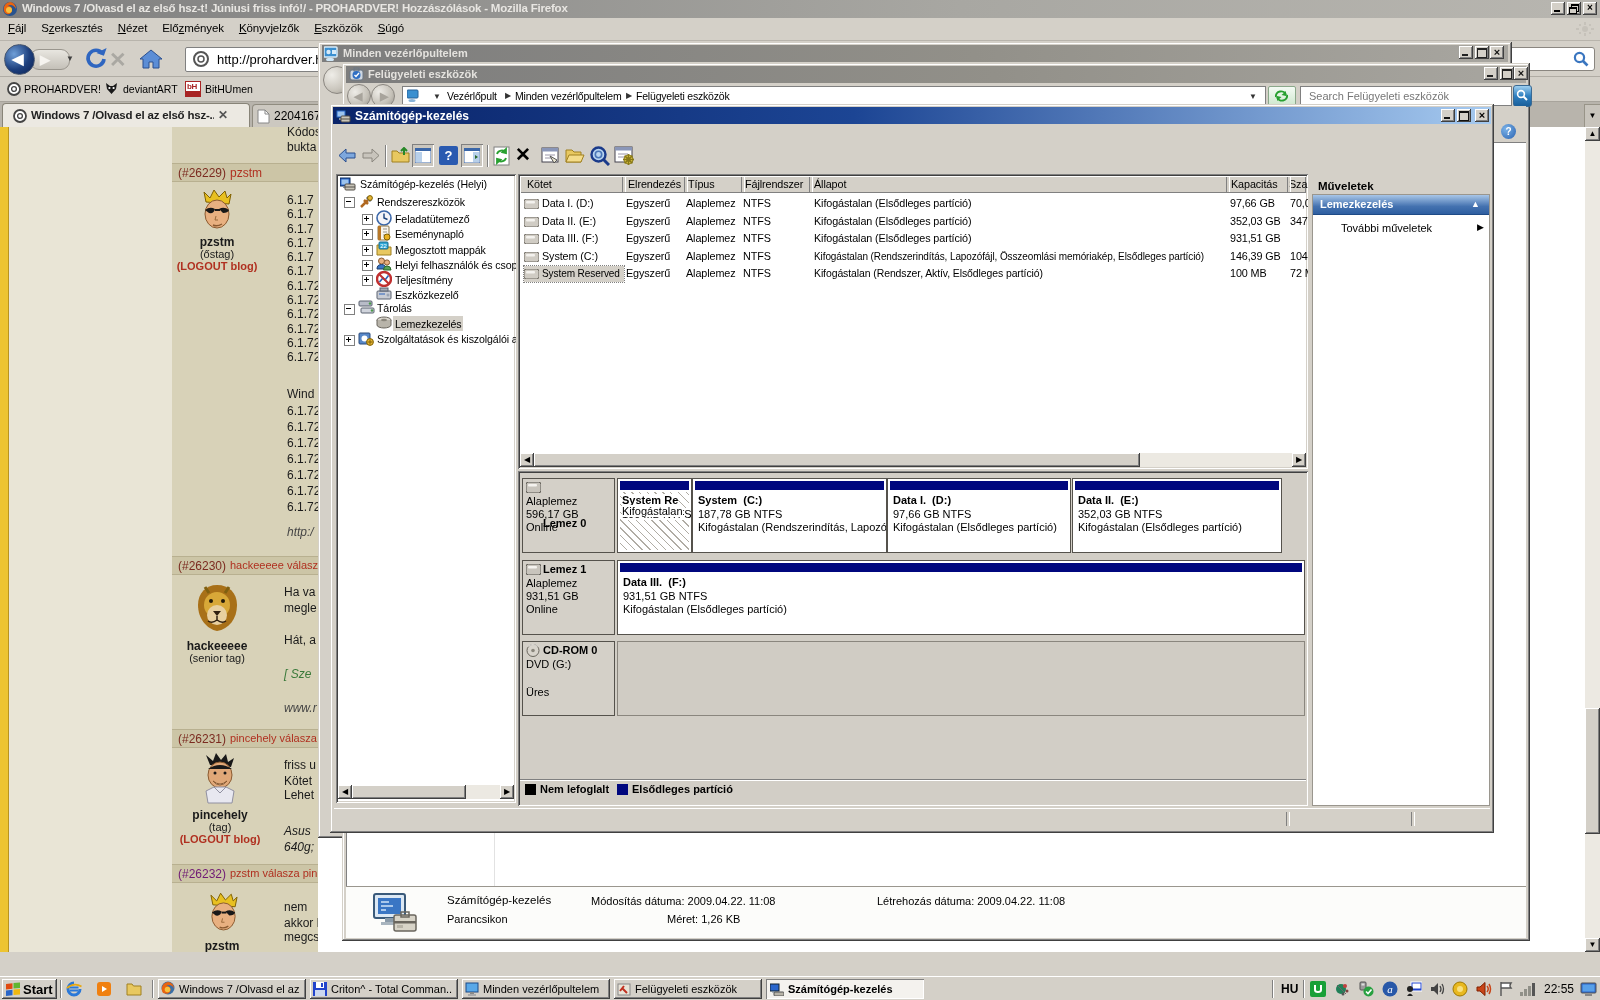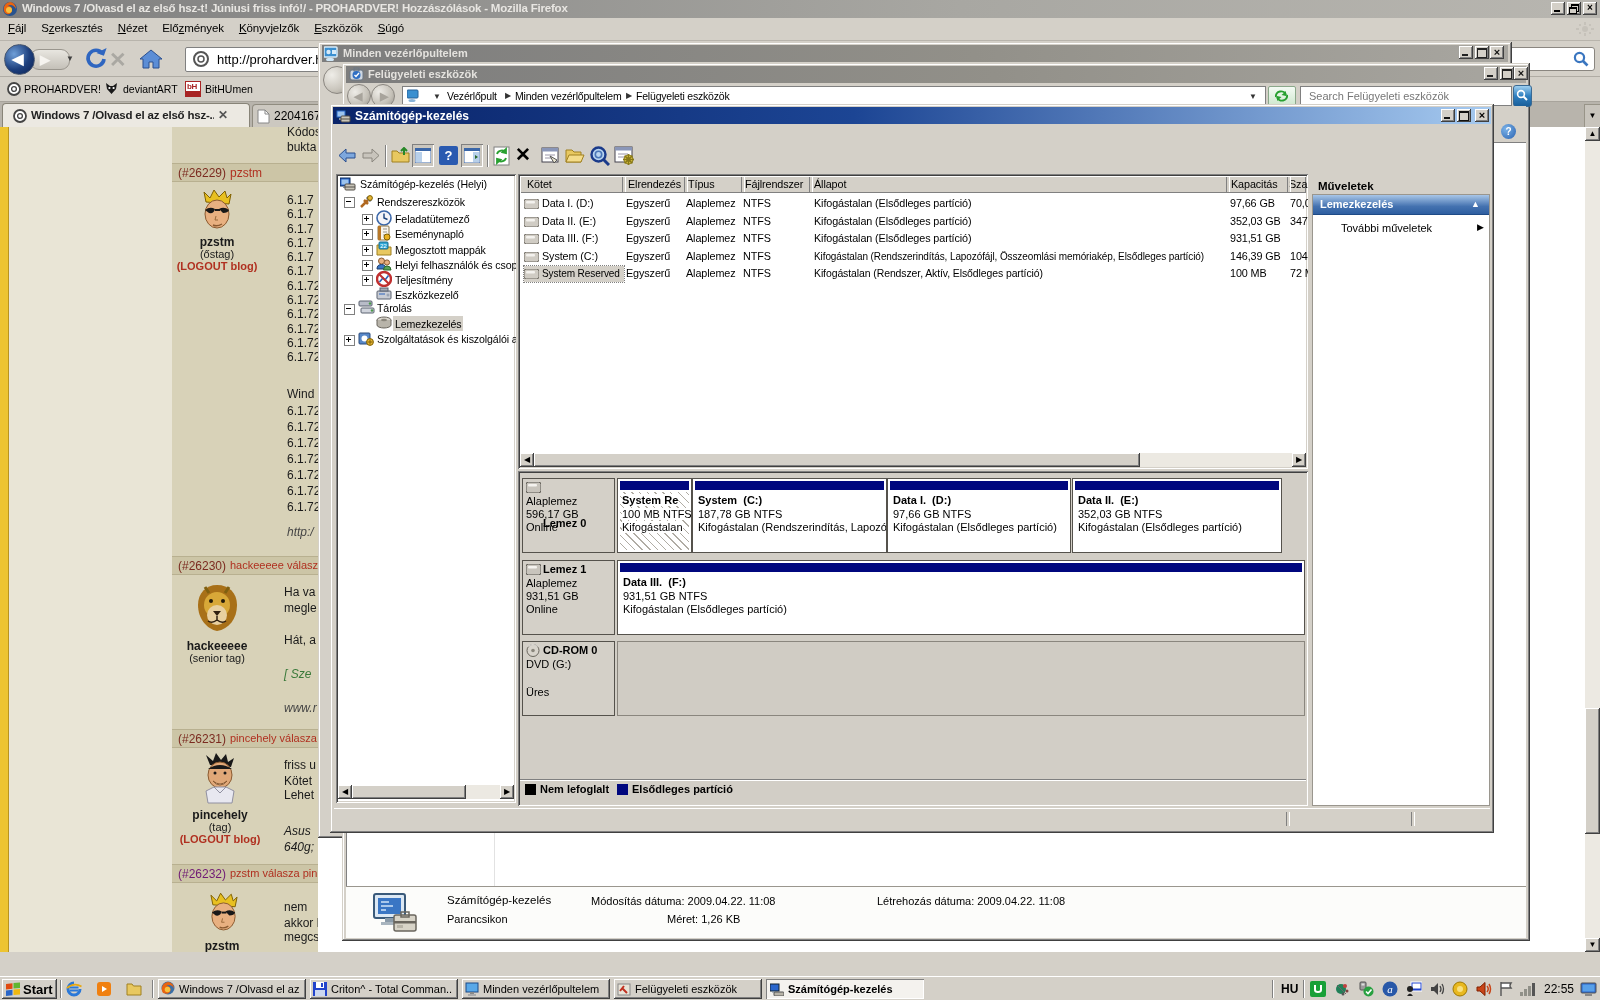--- a/index.html
+++ b/index.html
@@ -614,21 +614,21 @@
         <div class="r nw b" style="left:20px;top:2px;margin-top:36px;">Lemez 0</div>
         <div class="r nw" style="left:3px;top:16px;">Alaplemez</div>
         <div class="r nw" style="left:3px;top:29px;">596,17 GB</div>
         <div class="r nw" style="left:3px;top:42px;">Online</div>
       </div>
       <div class="r" style="left:99px;top:7px;width:73px;height:73px;background:#fff;border:1px solid #55524c;overflow:hidden;">
         <div class="r" style="left:2px;top:2px;width:69px;height:9px;background:#00077e;"></div>
         <div class="r" style="left:2px;top:13px;width:69px;height:58px;background:repeating-linear-gradient(45deg,#fff 0 4.5px,#b0aca4 4.5px 5.5px);"></div>
         <div class="r nw b" style="left:4px;top:15px;background:#fff;">System Re</div>
         <div class="r nw" style="left:4px;top:29px;background:#fff;">100 MB NTFS</div>
-        <div class="r nw" style="left:4px;top:42px;background:#fff;">Kifogástalan</div>
+        <div class="r nw" style="left:4px;top:26px;background:#fff;">Kifogástalan</div>
       </div>
       <div class="r" style="left:174px;top:7px;width:193px;height:73px;background:#fff;border:1px solid #55524c;overflow:hidden;">
         <div class="r" style="left:2px;top:2px;width:189px;height:9px;background:#00077e;"></div>
         <div class="r nw b" style="left:5px;top:15px;">System&nbsp; (C:)</div>
         <div class="r nw" style="left:5px;top:29px;">187,78 GB NTFS</div>
         <div class="r nw" style="left:5px;top:42px;">Kifogástalan (Rendszerindítás, Lapozóf</div>
       </div>
       <div class="r" style="left:369px;top:7px;width:182px;height:73px;background:#fff;border:1px solid #55524c;overflow:hidden;">
         <div class="r" style="left:2px;top:2px;width:178px;height:9px;background:#00077e;"></div>
         <div class="r nw b" style="left:5px;top:15px;">Data I.&nbsp; (D:)</div>

